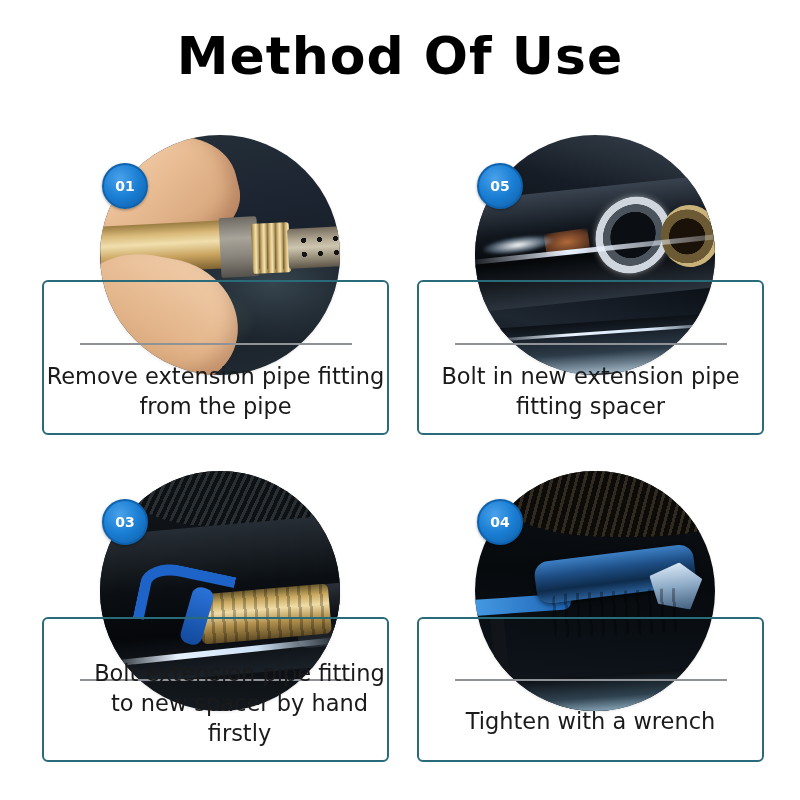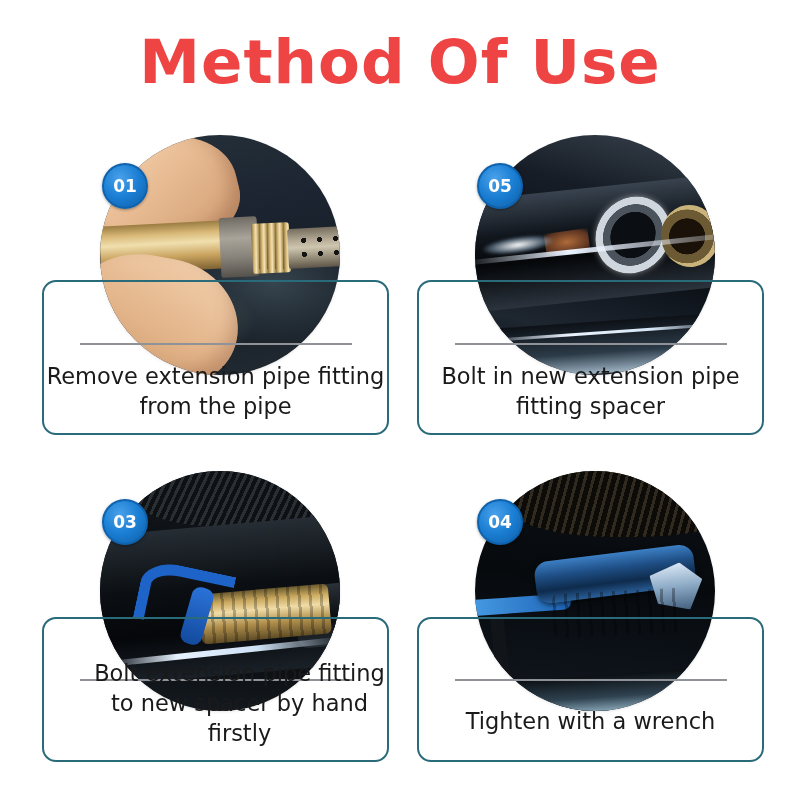--- a/index.html
+++ b/index.html
@@ -9,24 +9,24 @@
     font-family:"Liberation Sans","DejaVu Sans",sans-serif;
     overflow:hidden;
     position:relative;
   }
   #page{position:relative;width:800px;height:800px;}
 
   
   .page-title{
     position:absolute;left:0;top:26px;width:800px;
     text-align:center;
-    font-size:61px;
+    font-size:52px;
     font-weight:bold;
     letter-spacing:1px;
-    color:#ef4444;
+    color:#000000;
     font-family:"DejaVu Sans","Liberation Sans",sans-serif;
   }
 
   
   .step{position:absolute;}
   .step-1{left:30px;  top:135px;}
   .step-2{left:405px; top:135px;}
   .step-3{left:30px;  top:465px;}
   .step-4{left:405px; top:465px;}
 
@@ -250,21 +250,21 @@
   
   .photo-rule{
     position:absolute;
     height:2px;background:#8f9296;
   }
 
   
   .caption-card{
     position:absolute;
     border:2px solid #2a6b7a;
-    border-radius:14px;
+    border-radius:6px;
     background:transparent;
     box-sizing:border-box;
     display:flex;
     align-items:flex-end;
     justify-content:center;
   }
   .caption-text{
     width:100%;
     text-align:center;
     font-size:22.5px;
@@ -287,21 +287,21 @@
 
   .c4 .caption-text{padding-bottom:24px;}
 
   
   .badge{
     position:absolute;
     width:42px;height:42px;border-radius:50%;
     background:radial-gradient(circle at 38% 32%,#4aa1ea 0%,#1b7fd4 48%,#0e5ea8 100%);
     border:2px solid #0f62ad;
     color:#ffffff;
-    font-size:17px;font-weight:bold;
+    font-size:14px;font-weight:bold;
     display:flex;align-items:center;justify-content:center;
     font-family:"DejaVu Sans","Liberation Sans",sans-serif;
     box-shadow:0 1px 3px rgba(0,0,0,.35);
     z-index:5;
     left:72px;top:28px;
   }
   .step-3 .badge,.step-4 .badge{left:72px;top:34px;}
 </style>
 </head>
 <body>

